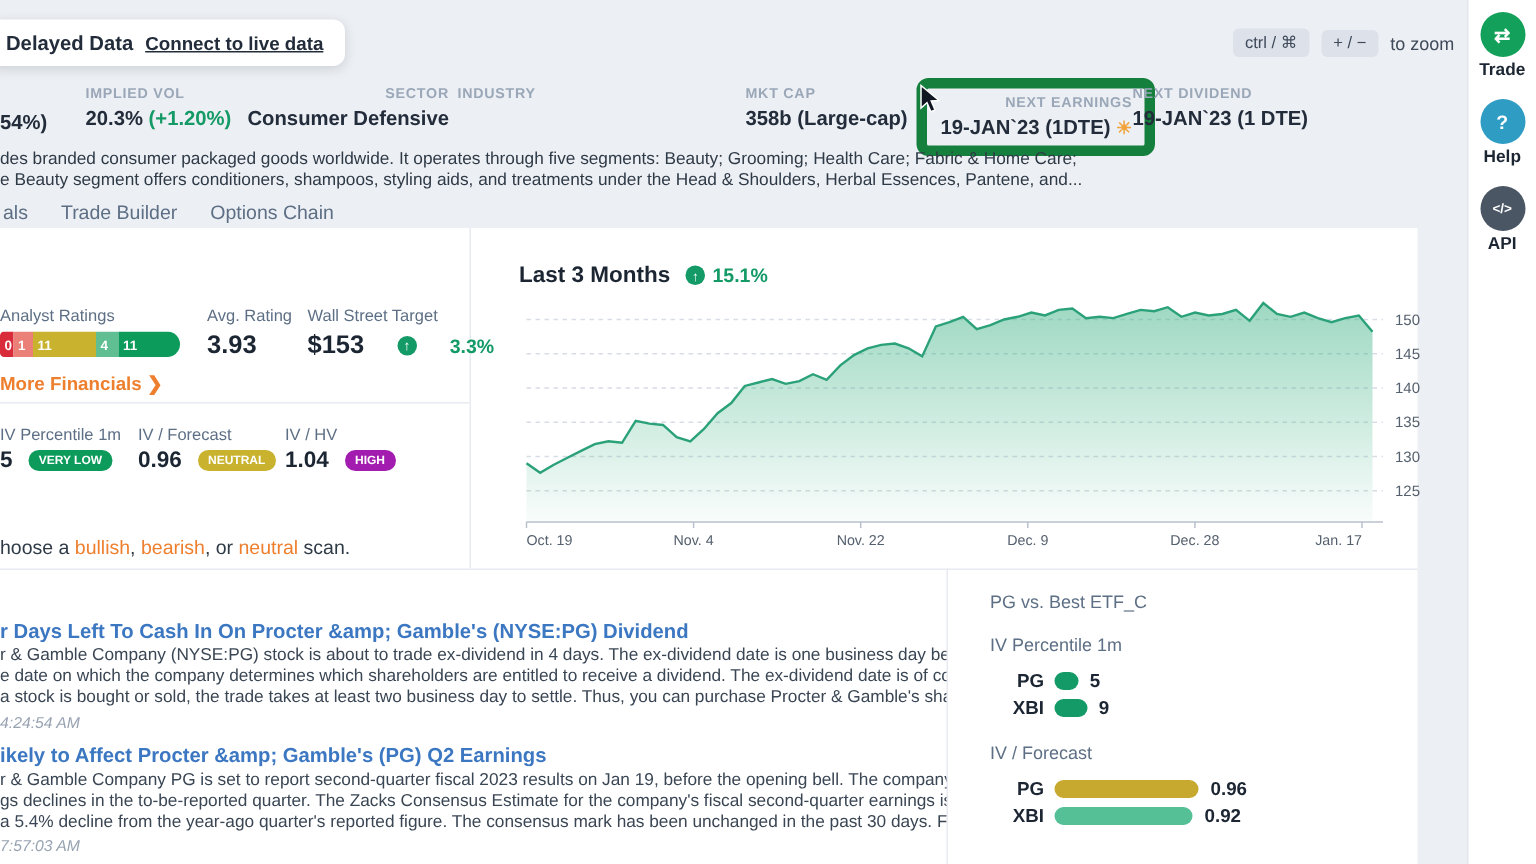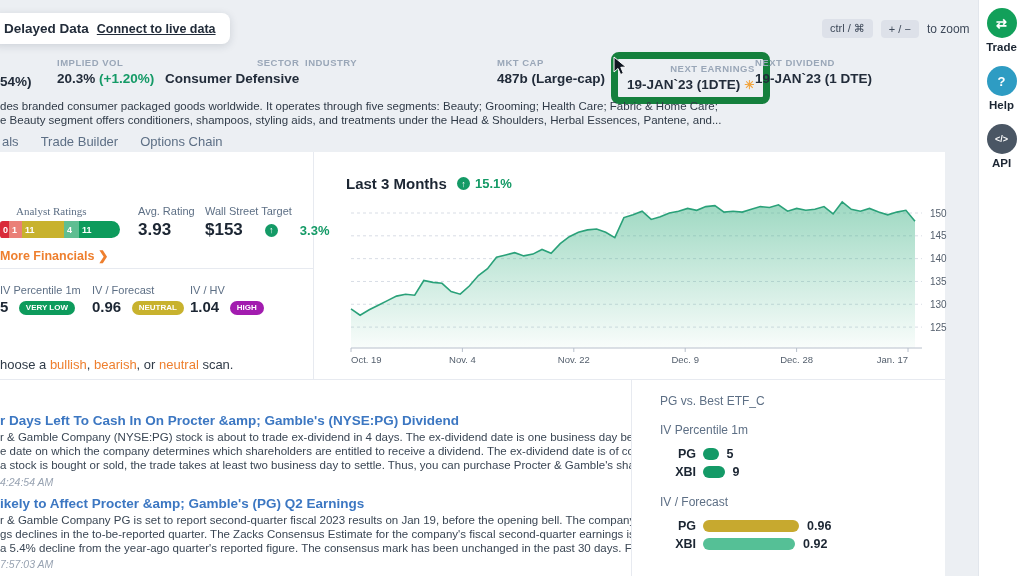--- a/index.html
+++ b/index.html
@@ -98,21 +98,21 @@
 </div>
 <div class="abs stat" style="left:165px;top:57px;text-align:right;">
   <div class="lbl">SECTOR</div>
   <div class="val">Consumer Defensive</div>
 </div>
 <div class="abs stat" style="left:305px;top:57px;">
   <div class="lbl">INDUSTRY</div>
 </div>
 <div class="abs stat" style="left:497px;top:57px;">
   <div class="lbl">MKT CAP</div>
-  <div class="val">487b (Large-cap)</div>
+  <div class="val">358b (Large-cap)</div>
 </div>
 <div class="abs stat earnbox" style="left:611px;top:52px;">
   <div class="lbl">NEXT EARNINGS</div>
   <div class="val"><span>19-JAN`23 (1DTE)</span> <span class="sun">☀</span></div>
 </div>
 <div class="abs stat" style="left:755px;top:57px;">
   <div class="lbl">NEXT DIVIDEND</div>
   <div class="val">19-JAN`23 (1 DTE)</div>
 </div>
 
@@ -128,21 +128,21 @@
     <span class="tab">Trade Builder</span>
     <span class="tab">Options Chain</span>
   </div>
 
 <div class="abs content"></div>
 <div class="abs vdiv" style="left:313px;top:152px;width:1px;height:227px;"></div>
 <div class="abs hdiv" style="left:0;top:379px;width:945px;height:1px;"></div>
 <div class="abs vdiv" style="left:631px;top:379px;width:1px;height:197px;"></div>
 <div class="abs hdiv" style="left:0;top:268px;width:313px;height:1px;"></div>
 
-<div class="abs smlbl" style="left:16px;top:205px;font-family:Liberation Serif, serif;">Analyst Ratings</div>
+<div class="abs smlbl" style="left:0;top:205px;">Analyst Ratings</div>
 <div class="abs ratingbar" style="left:0;top:221px;" id="ratingbar">
     <div class="seg" style="width: 9px; background: rgb(217, 43, 58);">0</div>
     <div class="seg" style="width: 13px; background: rgb(234, 128, 120);">1</div>
     <div class="seg" style="width: 42px; background: rgb(200, 178, 46);">11</div>
     <div class="seg" style="width: 15px; background: rgb(95, 190, 146);">4</div>
     <div class="seg" style="width: 41px; background: rgb(13, 155, 92);">11</div>
   </div>
 
 <div class="abs smlbl" style="left:138px;top:205px;">Avg. Rating</div>
 <div class="abs bigval" style="left:138px;top:220px;">3.93</div>

